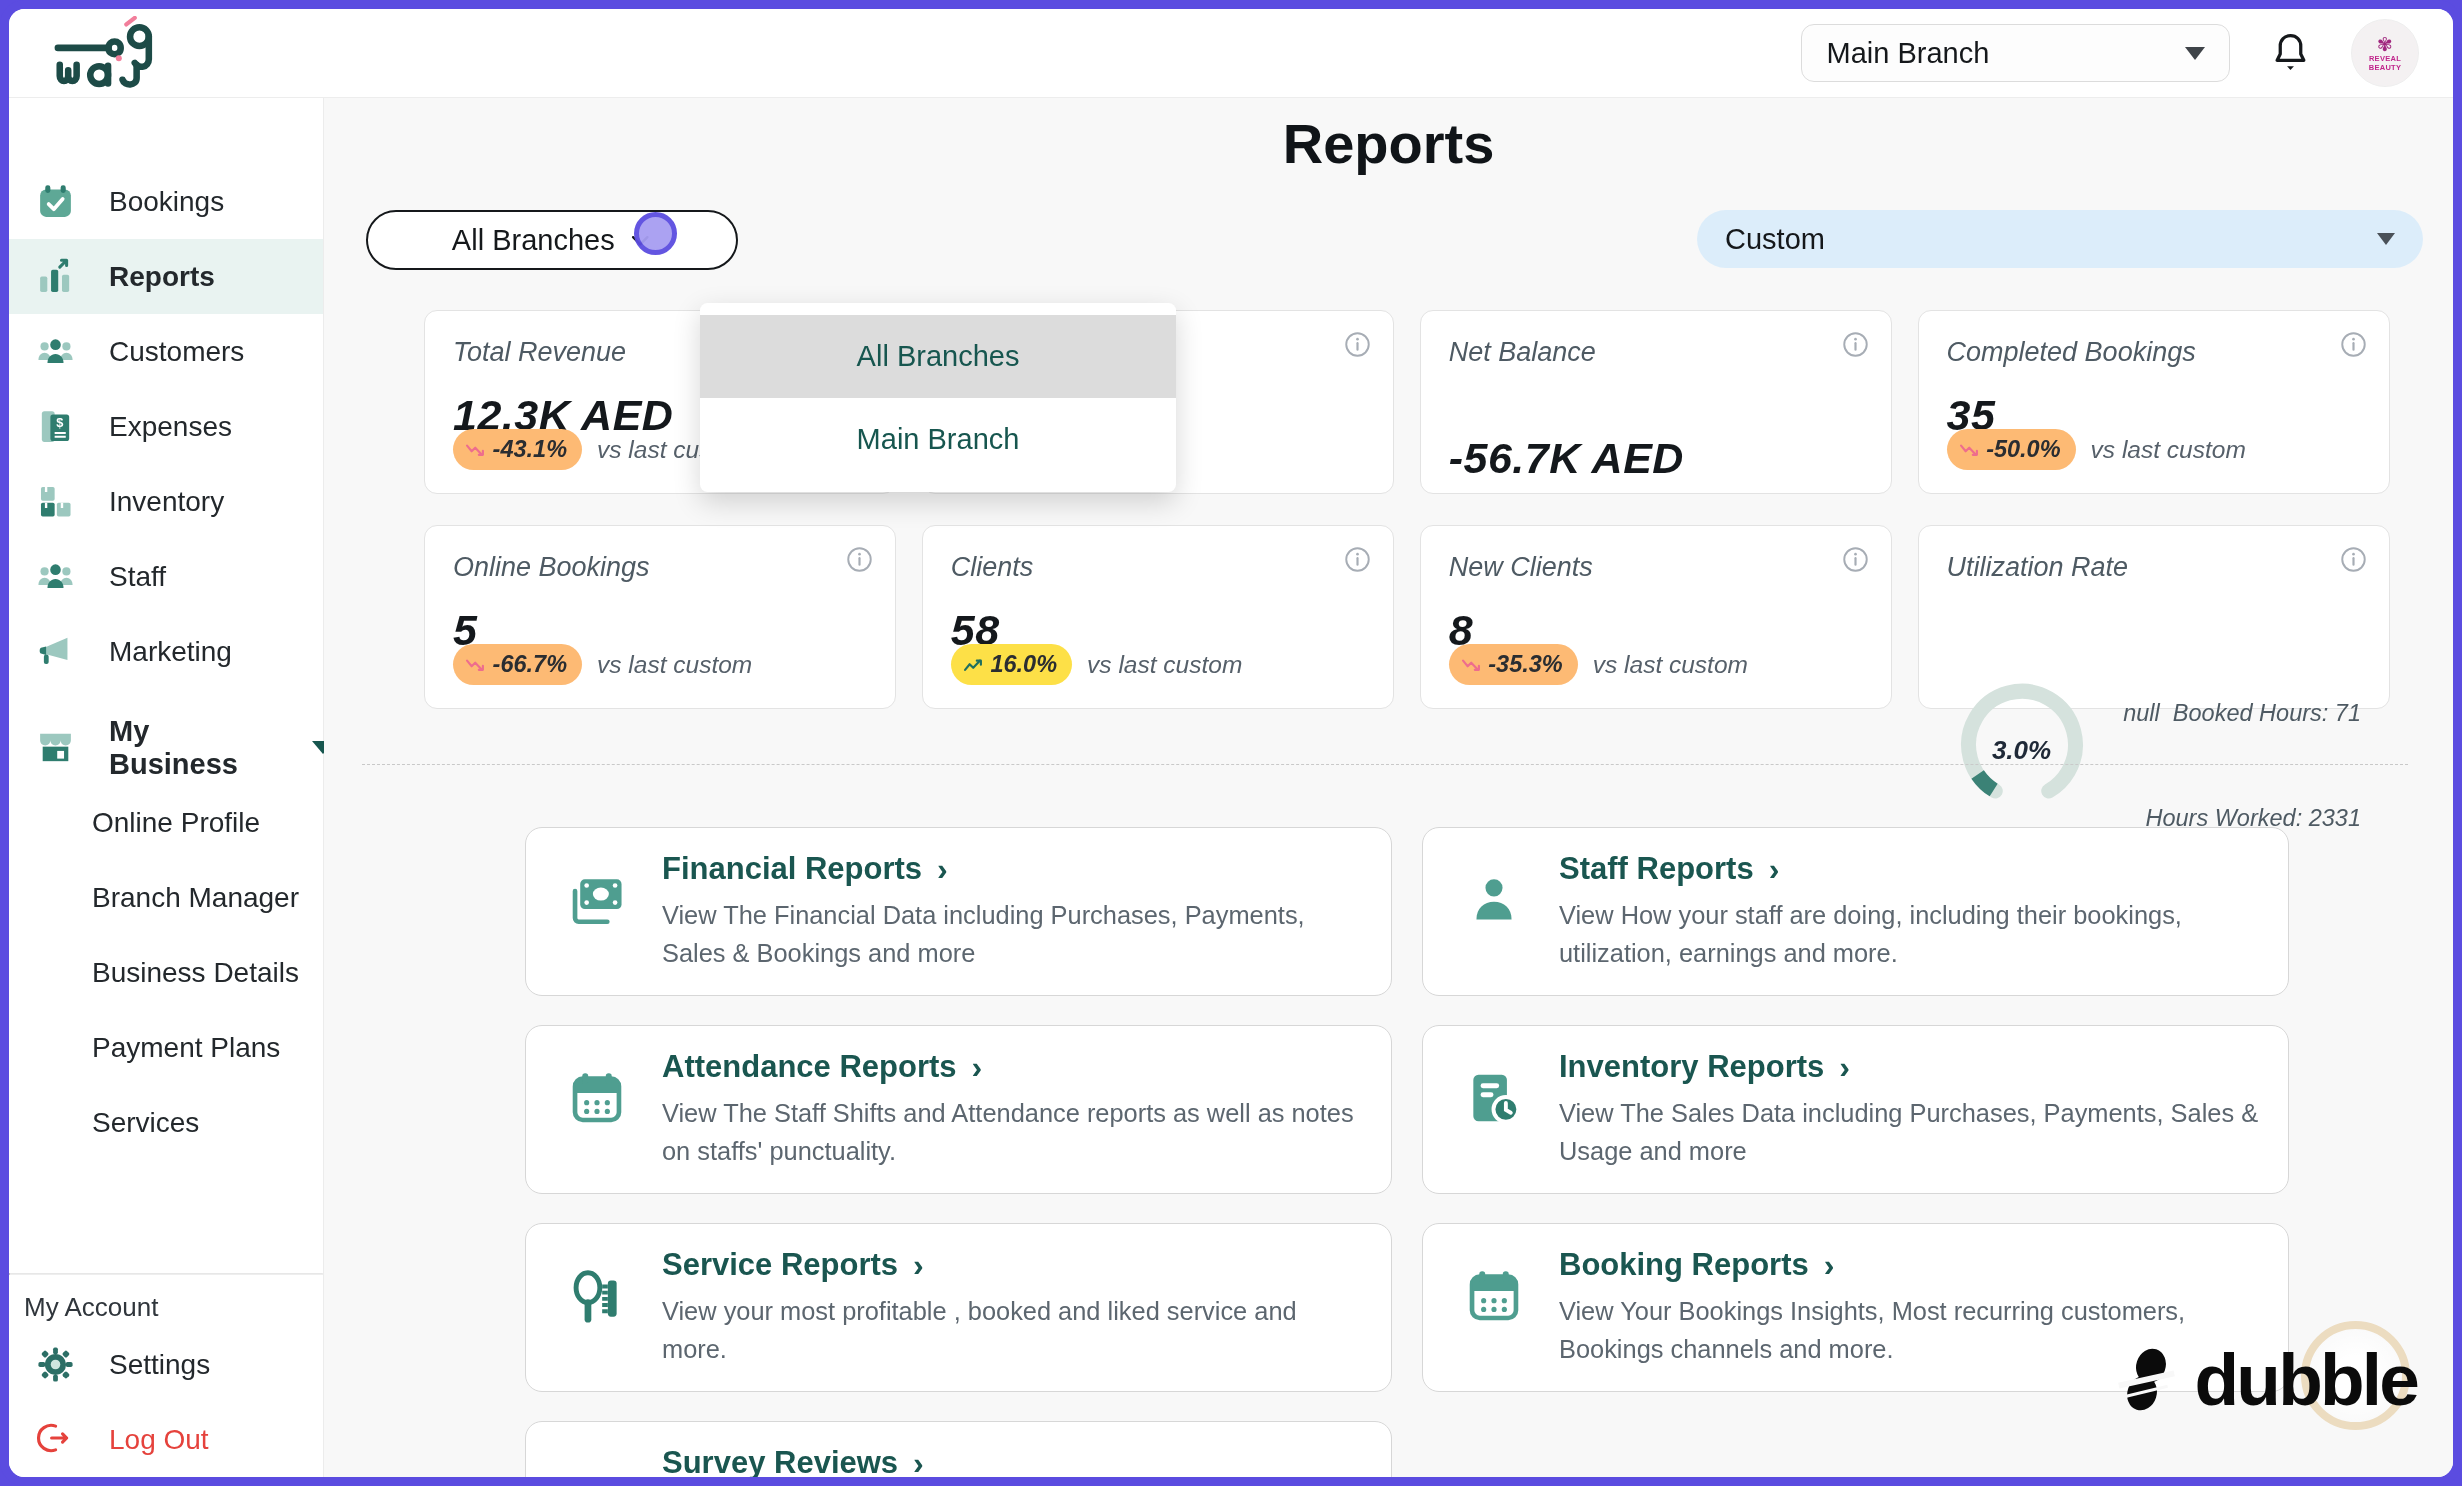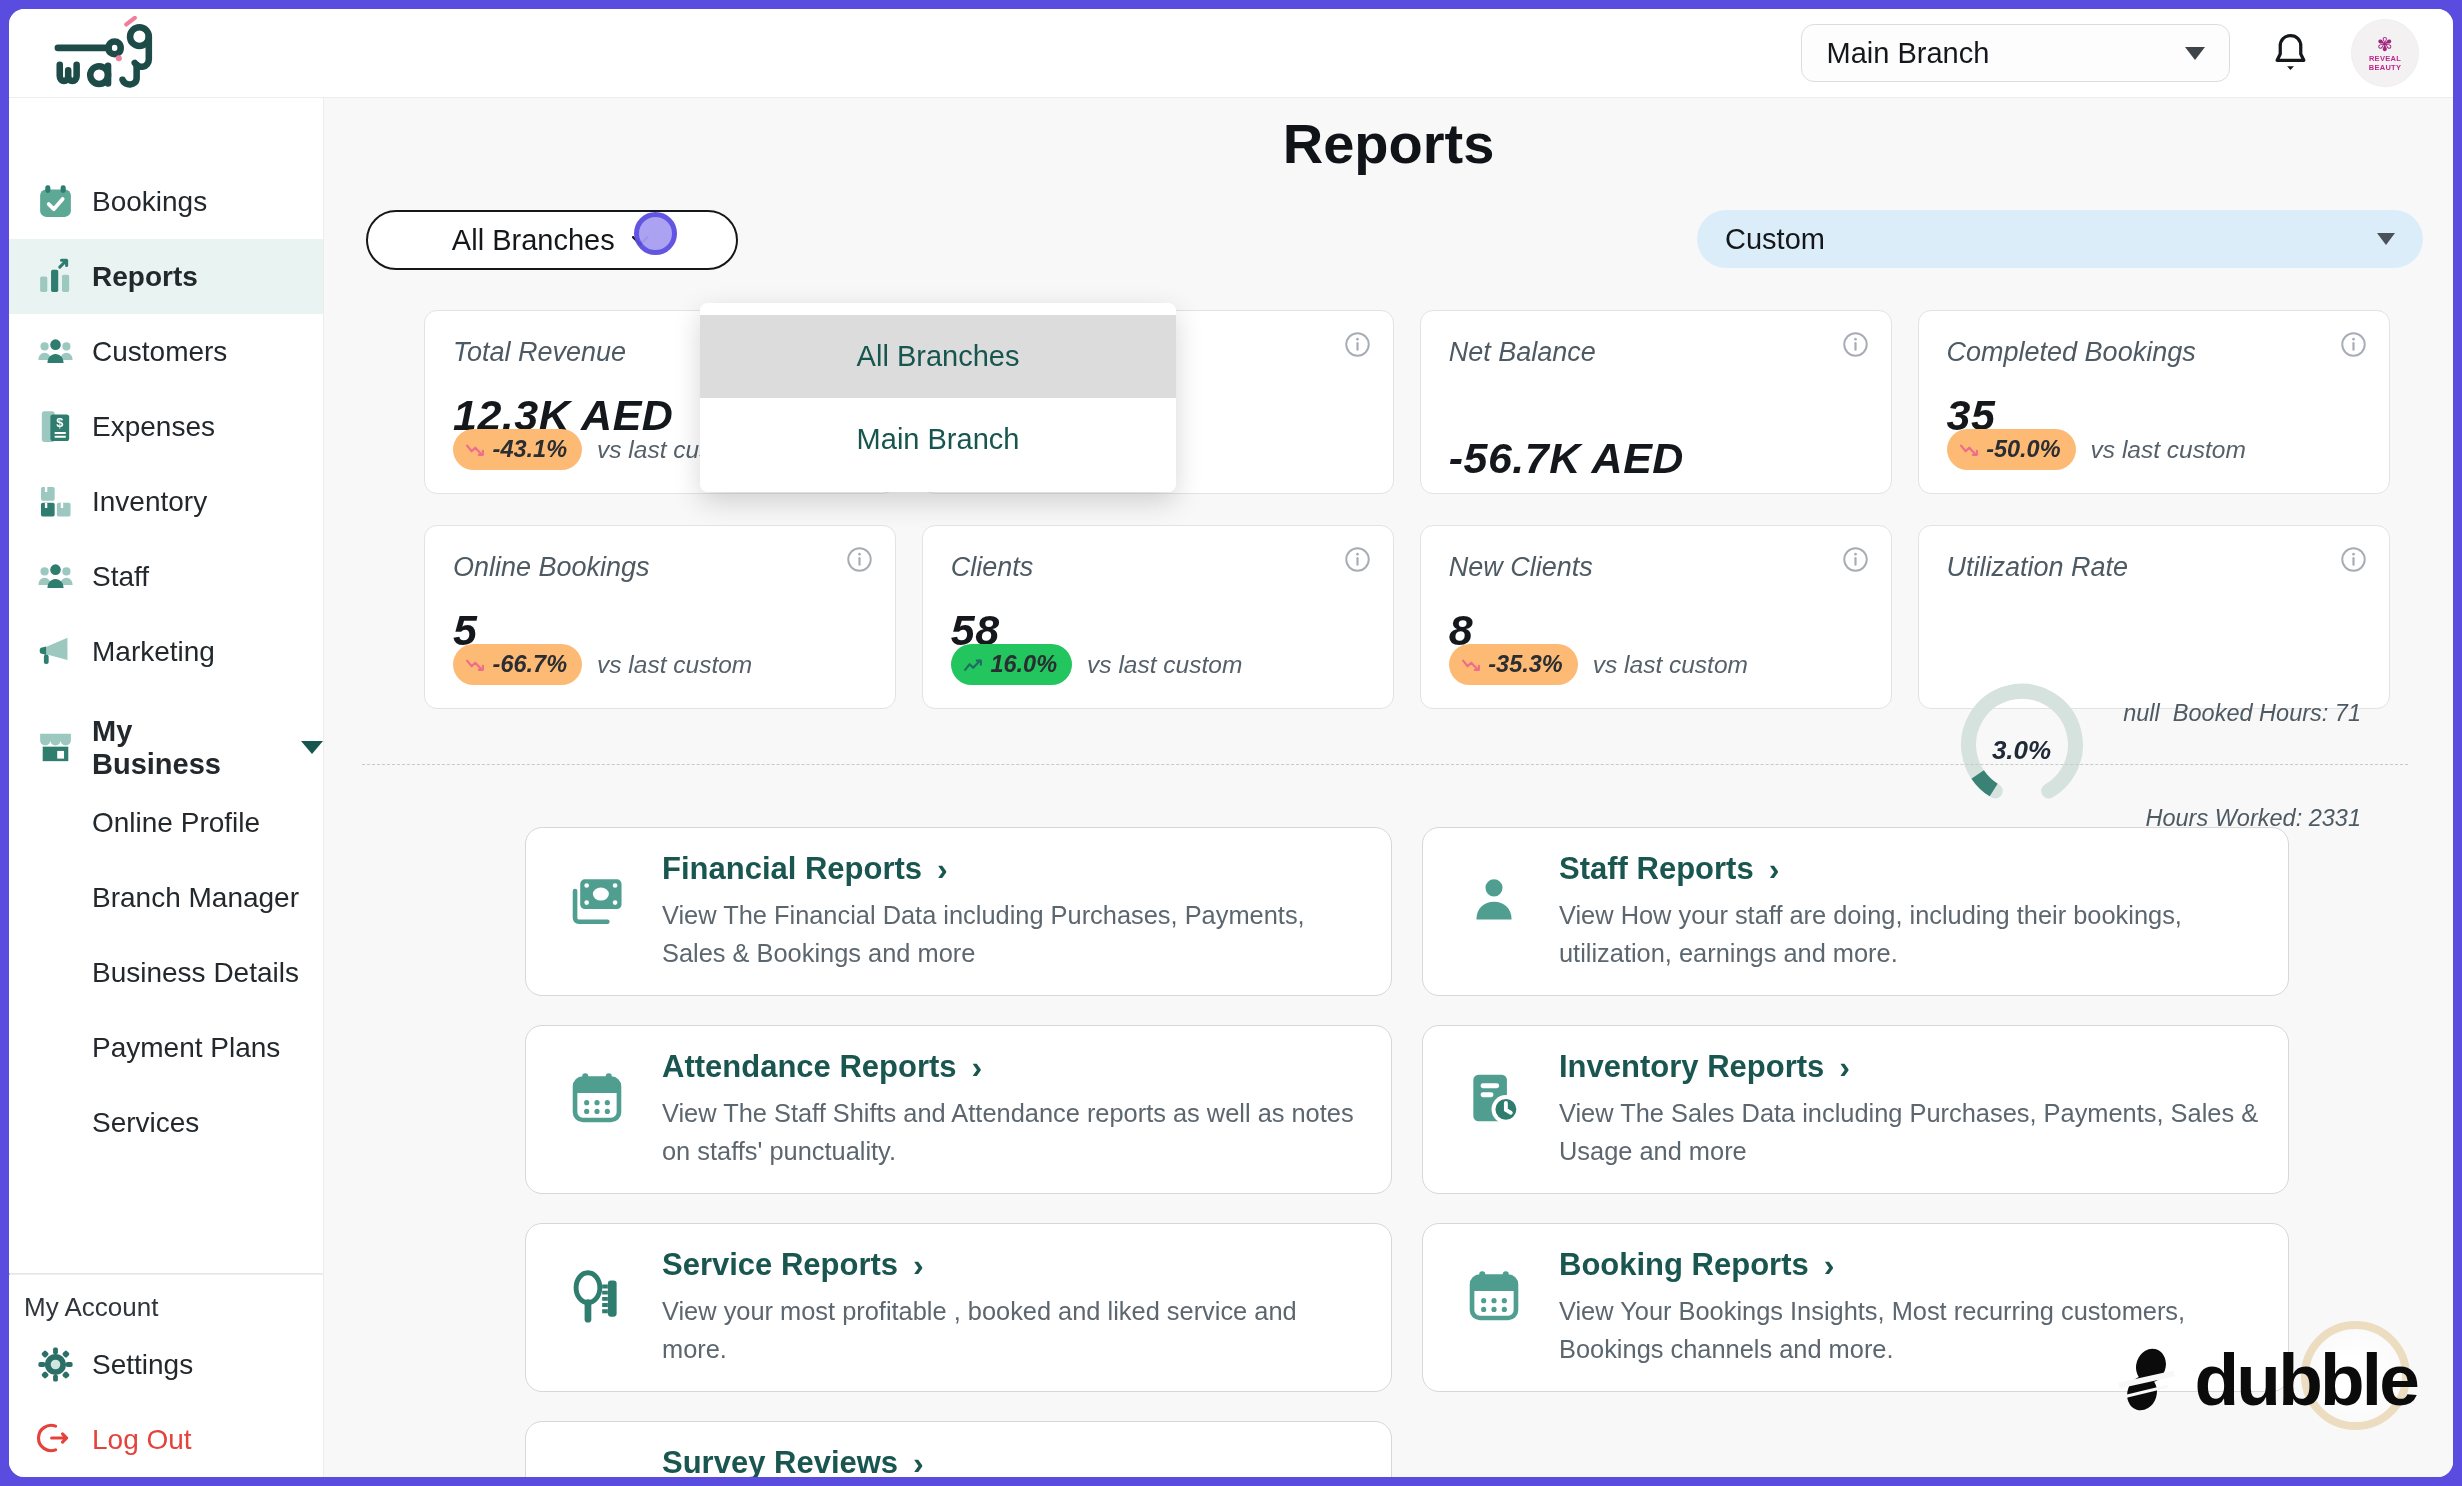--- a/index.html
+++ b/index.html
@@ -15,21 +15,21 @@
   .branch-select .tri{margin-left:auto;}
   .tri{width:0;height:0;border-left:10.3px solid transparent;border-right:10.3px solid transparent;border-top:13px solid #3f4449;}
   .bell{width:41px;height:47px;}
   .avatar{width:68px;height:68px;border-radius:50%;background:#f4f1f2;border:0.9px solid #eee;display:flex;flex-direction:column;align-items:center;justify-content:center;overflow:hidden;text-align:center;}
   .avatar .flower{color:#a0277e;font-size:19px;line-height:19px;}
   .avatar .aname{font-size:7.5px;color:#c0268c;font-weight:bold;letter-spacing:0.3px;}
 
   
   .appbody{flex:1;display:flex;min-height:0;}
   .sidebar{width:315px;background:#fff;border-right:0.9px solid #ececec;display:flex;flex-direction:column;padding-top:66px;flex:0 0 auto;}
-  .nav-item{height:75px;display:flex;align-items:center;padding-left:26px;gap:16px;font-size:28px;color:#23282c;cursor:pointer;flex:0 0 auto;}
+  .nav-item{height:75px;display:flex;align-items:center;padding-left:26px;gap:33px;font-size:28px;color:#23282c;cursor:pointer;flex:0 0 auto;}
   .nav-item .nicon{width:41px;height:41px;flex:0 0 auto;}
   .nav-item.active{background:#e9f3f1;font-weight:700;}
   .nav-group-head{margin-top:21px;font-weight:700;font-size:29px;}
   .nav-sub{height:75px;display:flex;align-items:center;padding-left:83px;font-size:28px;color:#23282c;cursor:pointer;flex:0 0 auto;}
   .chev-teal{width:0;height:0;border-left:11.3px solid transparent;border-right:11.3px solid transparent;border-top:13px solid #17564f;margin-left:41px;}
   .account-block{margin-top:auto;}
   .side-divider{border-top:0.9px solid #e7e7e7;margin:0;}
   .account-title{padding:17px 0 3.8px 15px;font-size:26px;color:#30363c;}
   .logout{color:#e5423c;}
 
@@ -46,21 +46,21 @@
 
   .stats{position:absolute;left:100px;top:212px;width:1966px;display:grid;grid-template-columns:repeat(4,1fr);column-gap:25.4px;row-gap:31px;grid-auto-rows:184px;}
   .stat-card{position:relative;background:#fff;border:0.9px solid #e3e3e3;border-radius:13px;padding:26px 28px;font-style:italic;}
   .stat-label{font-size:27px;color:#4e5a63;}
   .stat-value{font-size:43px;font-weight:700;color:#14181c;margin-top:22.6px;letter-spacing:0.5px;}
   .stat-card.centered .stat-value{margin-top:66px;}
   .info{position:absolute;top:19px;right:21px;width:29px;height:29px;}
   .pill-row{position:absolute;left:28px;bottom:22.6px;display:flex;align-items:center;gap:15px;}
   .pill{display:inline-flex;align-items:center;gap:3.8px;height:41px;padding:0 15px 0 11.3px;border-radius:21px;font-size:23.5px;font-weight:700;color:#2a2d31;}
   .pill.down{background:#fdba74;}
-  .pill.up{background:#22c55e;}
+  .pill.up{background:#fde047;}
   .pill svg{width:24.5px;height:24.5px;}
   .compare{font-size:24.5px;color:#56606a;}
   .util-body{display:flex;align-items:center;}
   .gauge-wrap{position:relative;width:150px;height:141px;margin-top:5.6px;flex:0 0 auto;}
   .gauge-label{position:absolute;left:0;top:58px;width:150px;text-align:center;font-size:26px;font-weight:700;color:#1f2937;}
   .util-text{margin-left:auto;margin-top:43px;text-align:right;font-size:23.5px;color:#4e5a63;line-height:35px;white-space:pre;}
 
   .dash-sep{position:absolute;left:38px;top:666px;width:2046px;border-top:1.9px dashed #c9c9c9;}
 
   .reports-grid{position:absolute;left:201px;top:729px;width:1764px;display:grid;grid-template-columns:repeat(2,867px);column-gap:30px;row-gap:29px;grid-auto-rows:169px;}

